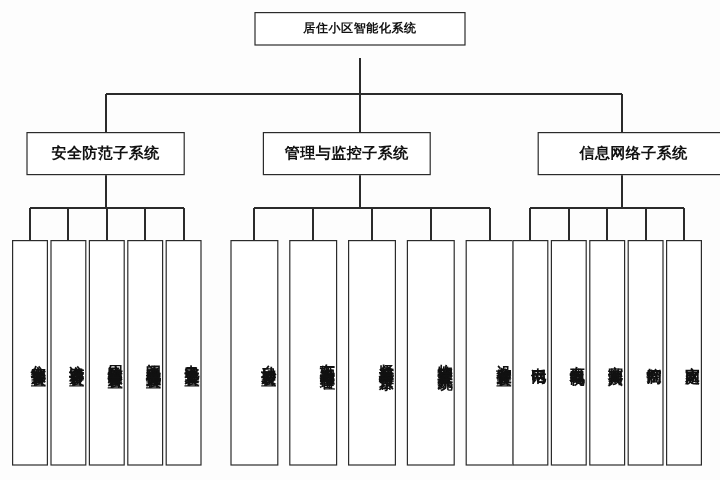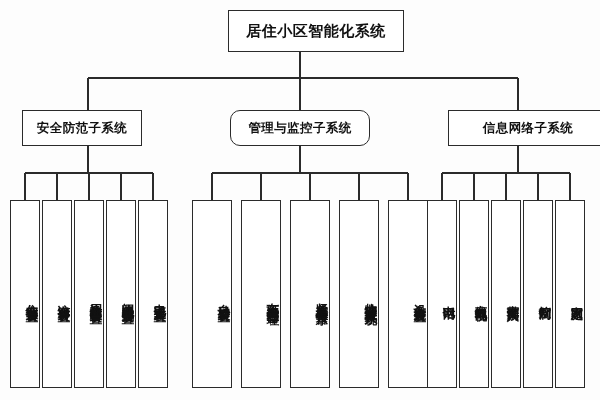--- a/index.html
+++ b/index.html
@@ -33,35 +33,35 @@
     border: 1.6px solid #2b2b2b;
     background: #ffffff;
     display: flex;
     align-items: center;
     justify-content: center;
     color: #111111;
     font-weight: 700;
     z-index: 2;
   }
   .node.root {
-    left: 228px;
+    left: 212px;
     top: 10px;
     width: 176px;
-    height: 42px;
-    font-size: 15px;
+    height: 28px;
+    font-size: 10px;
     letter-spacing: 0.5px;
   }
   .node.level2 {
     top: 110px;
     height: 36px;
     font-size: 12.5px;
     letter-spacing: 0.4px;
   }
-  .node.level2.g0 { left: 22px;  width: 120px; }
-  .node.level2.g1 { left: 230px; width: 140px; border-radius: 10px; }
+  .node.level2.g0 { left: 22px;  width: 132px; }
+  .node.level2.g1 { left: 219px; width: 140px; }
   .node.level2.g2 { left: 448px; width: 160px; }
 
   .node.leaf {
     top: 200px;
     height: 188px;
     writing-mode: vertical-rl;
     text-orientation: upright;
     align-items: flex-start;
     justify-content: center;
     padding-top: 8px;

